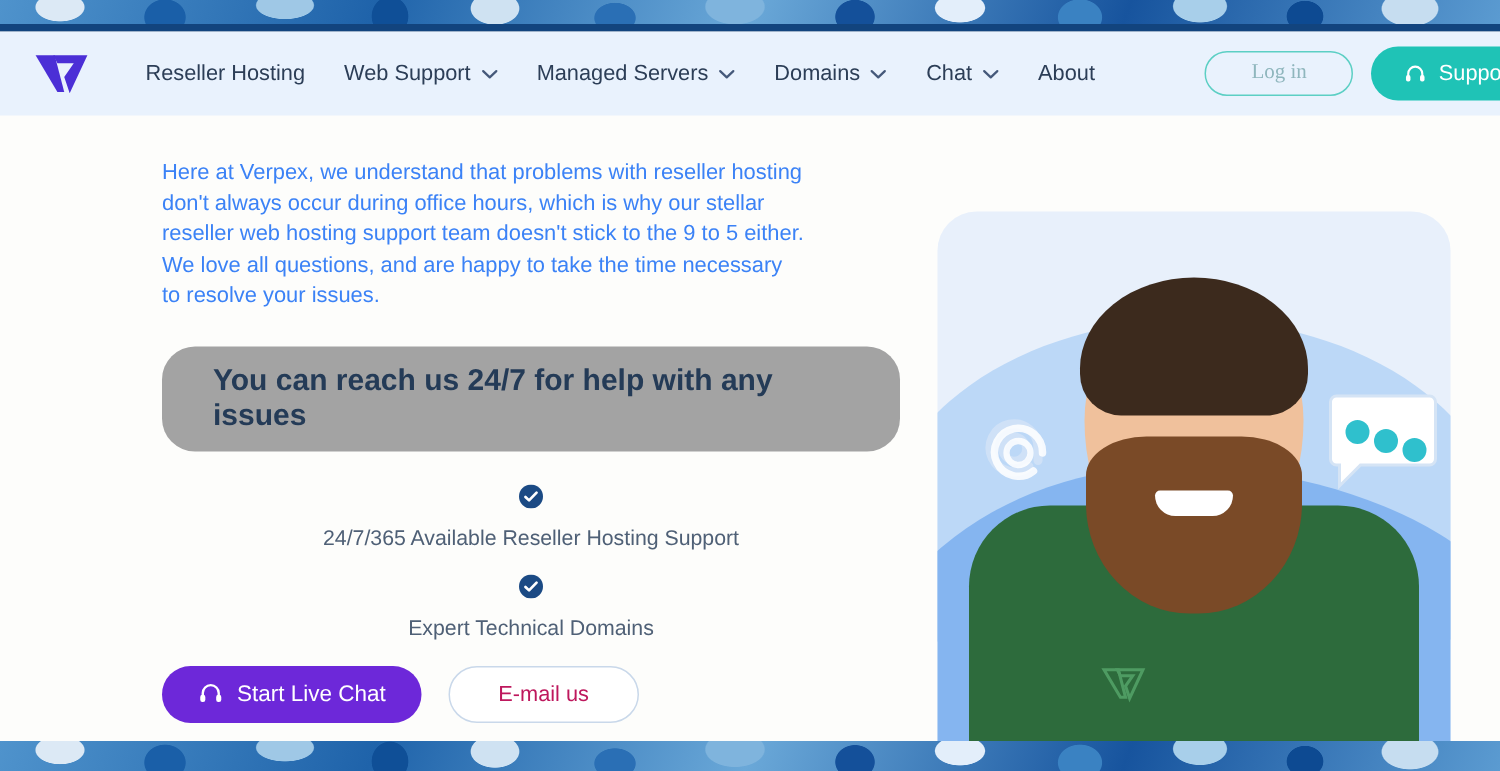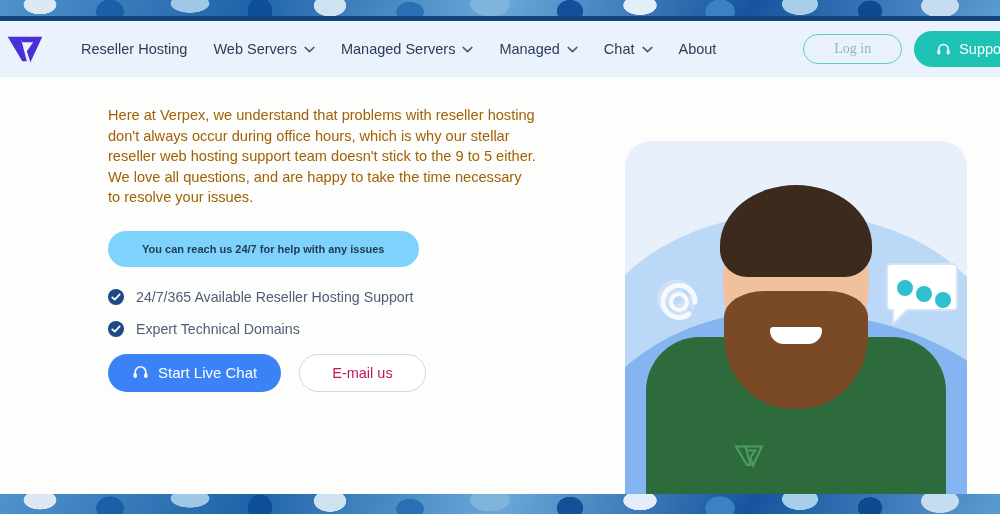--- a/index.html
+++ b/index.html
@@ -39,21 +39,21 @@
   .page {
     position:absolute; left:0; top:21px; width:1000px; height:473px;
     background:#fdfdfb; overflow:hidden;
   }
 
   
   .navbar {
     height:56px; width:1000px;
     background:#e9f2fd;
     display:flex; align-items:center;
-    padding-left:4px;
+    padding-left:20px;
     position:relative;
   }
   .logo { width:42px; height:34px; flex:0 0 auto; display:flex; align-items:center; justify-content:center; }
   .nav-links { display:flex; align-items:center; gap:0px; margin-left:22px; }
   .nav-item {
     display:flex; align-items:center; gap:7px;
     padding:0 13px;
     font-size:14.5px; color:#2c3e57; white-space:nowrap;
     cursor:pointer;
   }
@@ -74,38 +74,38 @@
   
   .hero { display:flex; padding:0; position:relative; height:417px; }
   .hero-left { width:600px; padding:28px 0 0 108px; }
 
   h1.headline {
     font-family:"Liberation Serif", serif;
     font-size:27px; font-weight:700; color:#1d3a63;
     letter-spacing:-0.1px; margin-bottom:20px;
   }
   p.lede {
-    font-size:14.6px; line-height:20.5px; color:#a16207;
+    font-size:14.6px; line-height:20.5px; color:#3b82f6;
     width:428px; margin-bottom:23px;
   }
   .callout {
     display:inline-block;
-    background:#7dd3fc; color:#243b57;
-    font-size:11px; font-weight:700;
+    background:#a3a3a3; color:#243b57;
+    font-size:20px; font-weight:700;
     border-radius:22px;
     padding:12px 34px;
     margin-bottom:22px;
   }
-  .feature { display:flex; align-items:center; gap:12px; margin-bottom:16px; }
+  .feature { display:flex; align-items:center; gap:12px; margin-bottom:16px;flex-direction:column; }
   .feature-label { font-size:14.2px; color:#4f6076; }
   .check { width:16px; height:16px; flex:0 0 auto; }
 
   .cta-row { display:flex; align-items:center; gap:18px; margin-top:17px; }
   .btn-chat {
-    background:#3b82f6; color:#fff; border:none;
+    background:#6d28d9; color:#fff; border:none;
     border-radius:22px; height:38px; padding:0 24px;
     font-size:15px; font-family:inherit; cursor:pointer;
     display:flex; align-items:center; gap:9px;
   }
   .btn-email {
     background:#fff; color:#be185d; border:1px solid #c9d8ea;
     border-radius:22px; height:38px; padding:0 32px;
     font-size:14.5px; font-family:inherit; cursor:pointer;
   }
 
@@ -187,35 +187,35 @@
       </svg>
     </div>
 
     <div class="nav-links">
 
       <div class="nav-item">
         <span>Reseller Hosting</span>
       </div>
 
       <div class="nav-item">
-        <span>Web Servers</span>
+        <span>Web Support</span>
         <svg class="chev" viewBox="0 0 12 8">
             <path d="M1 1.6 L6 6.4 L11 1.6" fill="none" stroke="#45597a" stroke-width="1.7" stroke-linecap="round" stroke-linejoin="round"></path>
           </svg>
       </div>
 
       <div class="nav-item">
         <span>Managed Servers</span>
         <svg class="chev" viewBox="0 0 12 8">
             <path d="M1 1.6 L6 6.4 L11 1.6" fill="none" stroke="#45597a" stroke-width="1.7" stroke-linecap="round" stroke-linejoin="round"></path>
           </svg>
       </div>
 
       <div class="nav-item">
-        <span>Managed</span>
+        <span>Domains</span>
         <svg class="chev" viewBox="0 0 12 8">
             <path d="M1 1.6 L6 6.4 L11 1.6" fill="none" stroke="#45597a" stroke-width="1.7" stroke-linecap="round" stroke-linejoin="round"></path>
           </svg>
       </div>
 
       <div class="nav-item">
         <span>Chat</span>
         <svg class="chev" viewBox="0 0 12 8">
             <path d="M1 1.6 L6 6.4 L11 1.6" fill="none" stroke="#45597a" stroke-width="1.7" stroke-linecap="round" stroke-linejoin="round"></path>
           </svg>

